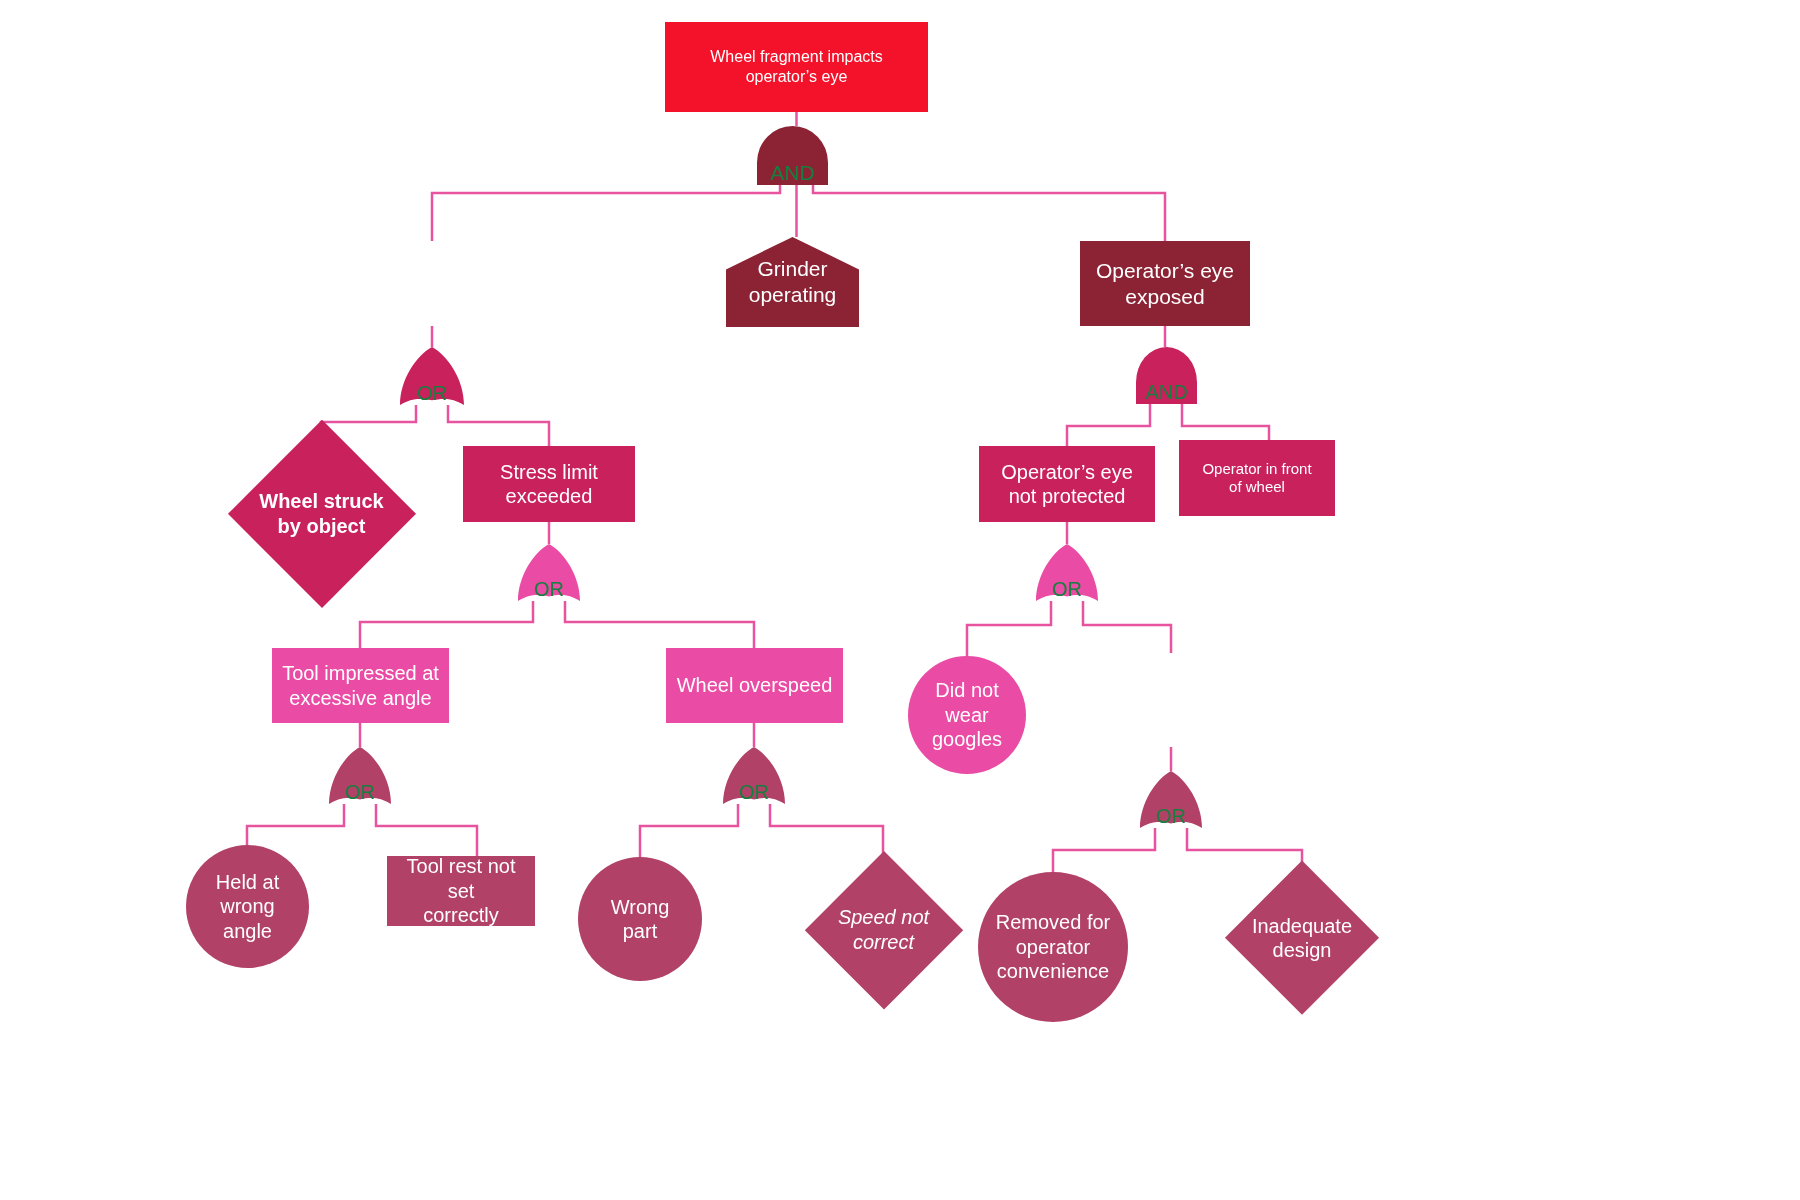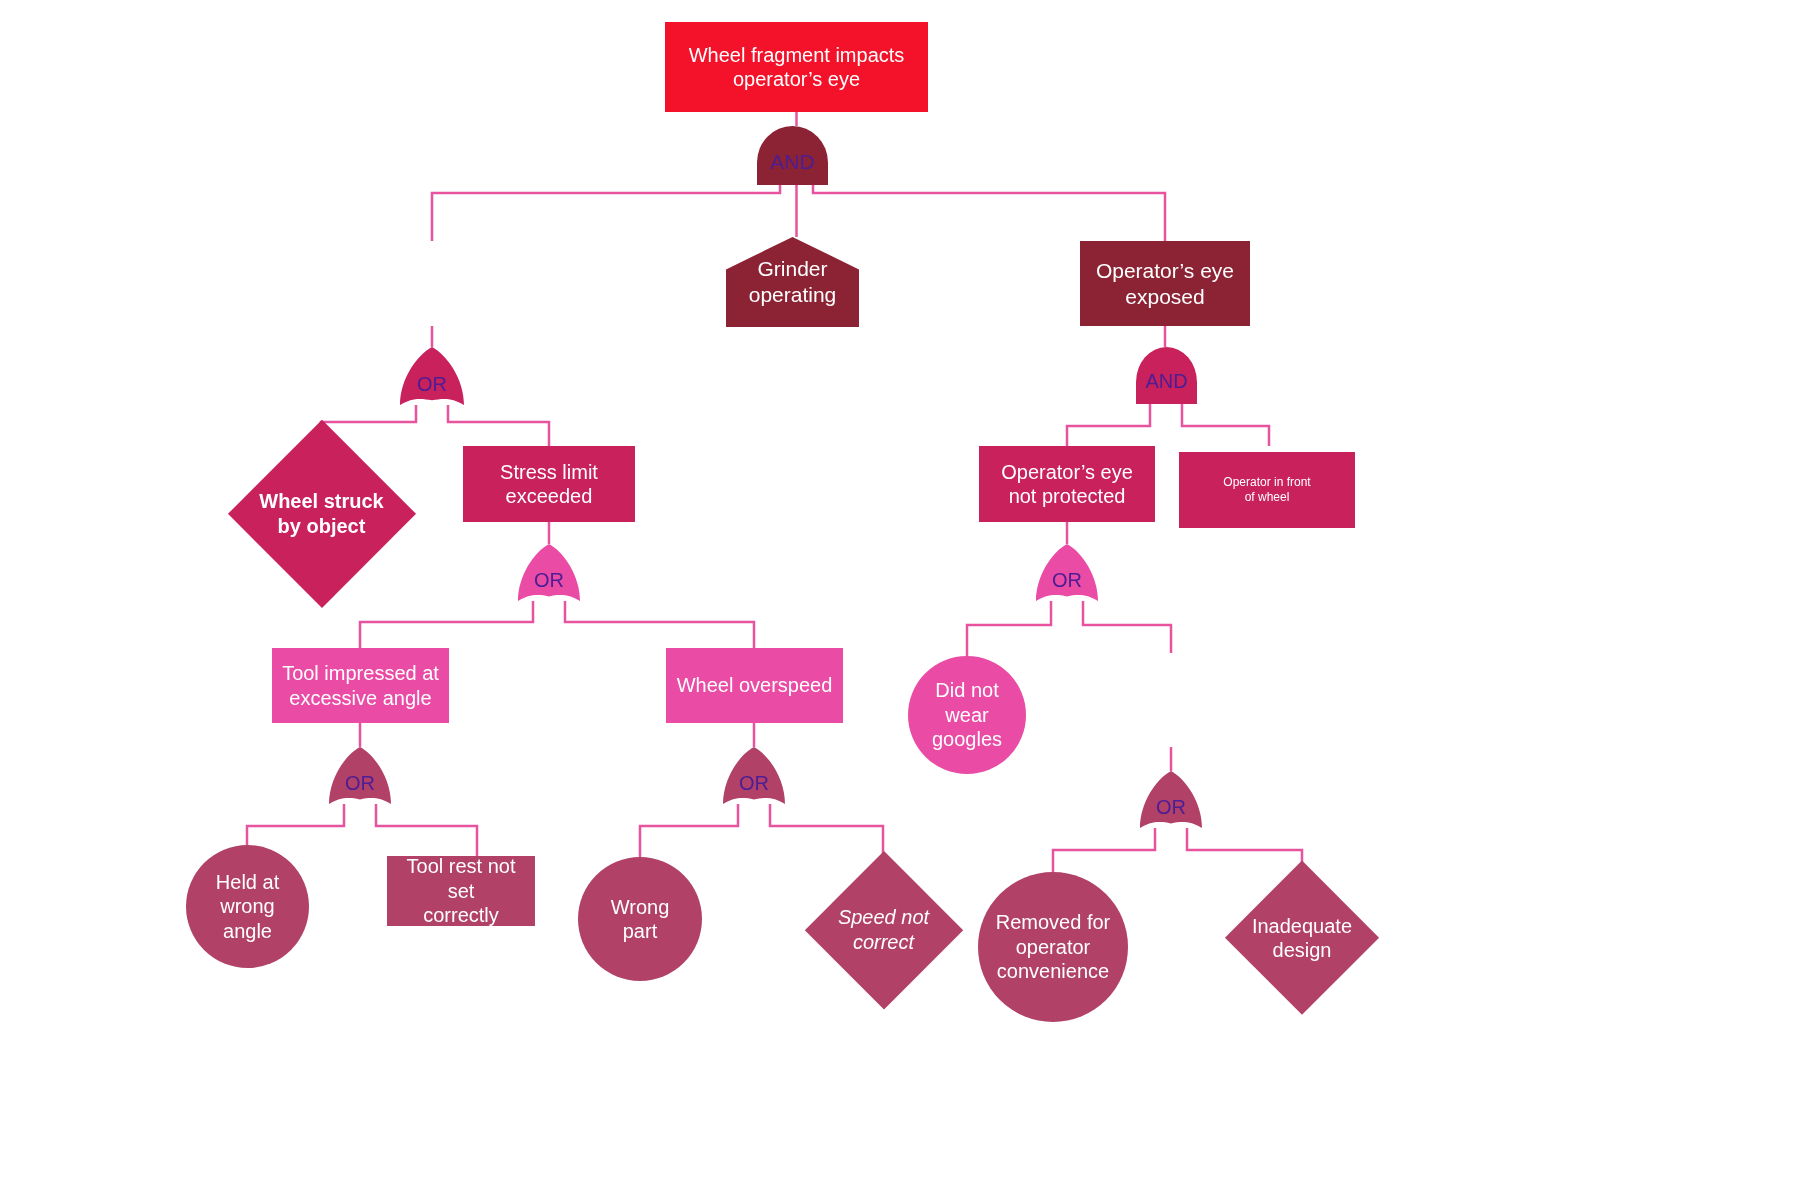--- a/index.html
+++ b/index.html
@@ -67,23 +67,23 @@
     position: absolute;
     left: 0; top: 0;
     width: 100%; height: 100%;
     clip-path: polygon(50% 0%, 100% 36%, 100% 100%, 0% 100%, 0% 36%);
     z-index: 1;
   }
   
   .gate {
     position: absolute;
     display: flex;
-    align-items: center;
+    align-items: flex-end;
     justify-content: center;
-    color: #4c1d95;
+    color: #15803d;
     z-index: 4;
   }
   .gate .glbl {
     position: relative;
     z-index: 3;
   }
   .gate-and .gbg {
     position: absolute;
     left: 0; top: 0;
     width: 100%; height: 100%;
@@ -123,21 +123,21 @@
       <path d="M 1165 326 L 1165 347" stroke="#e8539f" stroke-width="2.5" fill="none"></path>
       <path d="M 1150 404 L 1150 426 L 1067 426 L 1067 446" stroke="#e8539f" stroke-width="2.5" fill="none"></path>
       <path d="M 1182 404 L 1182 426 L 1269 426 L 1269 446" stroke="#e8539f" stroke-width="2.5" fill="none"></path>
       <path d="M 1067 522 L 1067 544" stroke="#e8539f" stroke-width="2.5" fill="none"></path>
       <path d="M 1051 601 L 1051 625 L 967 625 L 967 658" stroke="#e8539f" stroke-width="2.5" fill="none"></path>
       <path d="M 1083 601 L 1083 625 L 1171 625 L 1171 653" stroke="#e8539f" stroke-width="2.5" fill="none"></path>
       <path d="M 1171 747 L 1171 771" stroke="#e8539f" stroke-width="2.5" fill="none"></path>
       <path d="M 1155 828 L 1155 850 L 1053 850 L 1053 874" stroke="#e8539f" stroke-width="2.5" fill="none"></path>
       <path d="M 1187 828 L 1187 850 L 1302 850 L 1302 864" stroke="#e8539f" stroke-width="2.5" fill="none"></path>
     </svg>
-<div class="node shape-rect" style="left: 665px; top: 22px; width: 263px; height: 90px; font-size: 20px; background: rgb(244, 18, 42);">
+<div class="node shape-rect" style="left: 665px; top: 22px; width: 263px; height: 90px; font-size: 16px; background: rgb(244, 18, 42);">
       <span class="lbl">Wheel fragment impacts
 operator’s eye</span>
     </div>
     <div class="node shape-house" style="left: 726px; top: 237px; width: 133px; height: 90px; font-size: 21px;">
       <div class="bg" style="background: rgb(140, 35, 52);"></div>
       <span class="lbl">Grinder
 operating</span>
     </div>
     <div class="node shape-rect" style="left: 1080px; top: 241px; width: 170px; height: 85px; font-size: 21px; background: rgb(140, 35, 52);">
       <span class="lbl">Operator’s eye
@@ -149,21 +149,21 @@
 by object</span>
     </div>
     <div class="node shape-rect" style="left: 463px; top: 446px; width: 172px; height: 76px; font-size: 20px; background: rgb(200, 33, 92);">
       <span class="lbl">Stress limit
 exceeded</span>
     </div>
     <div class="node shape-rect" style="left: 979px; top: 446px; width: 176px; height: 76px; font-size: 20px; background: rgb(200, 33, 92);">
       <span class="lbl">Operator’s eye
 not protected</span>
     </div>
-    <div class="node shape-rect" style="left: 1179px; top: 452px; width: 176px; height: 76px; font-size: 12px; background: rgb(200, 33, 92);">
+    <div class="node shape-rect" style="left: 1179px; top: 440px; width: 156px; height: 76px; font-size: 15px; background: rgb(200, 33, 92);">
       <span class="lbl">Operator in front
 of wheel</span>
     </div>
     <div class="node shape-rect" style="left: 272px; top: 648px; width: 177px; height: 75px; font-size: 20px; background: rgb(234, 75, 165);">
       <span class="lbl">Tool impressed at
 excessive angle</span>
     </div>
     <div class="node shape-rect" style="left: 666px; top: 648px; width: 177px; height: 75px; font-size: 20px; background: rgb(234, 75, 165);">
       <span class="lbl">Wheel overspeed</span>
     </div>

